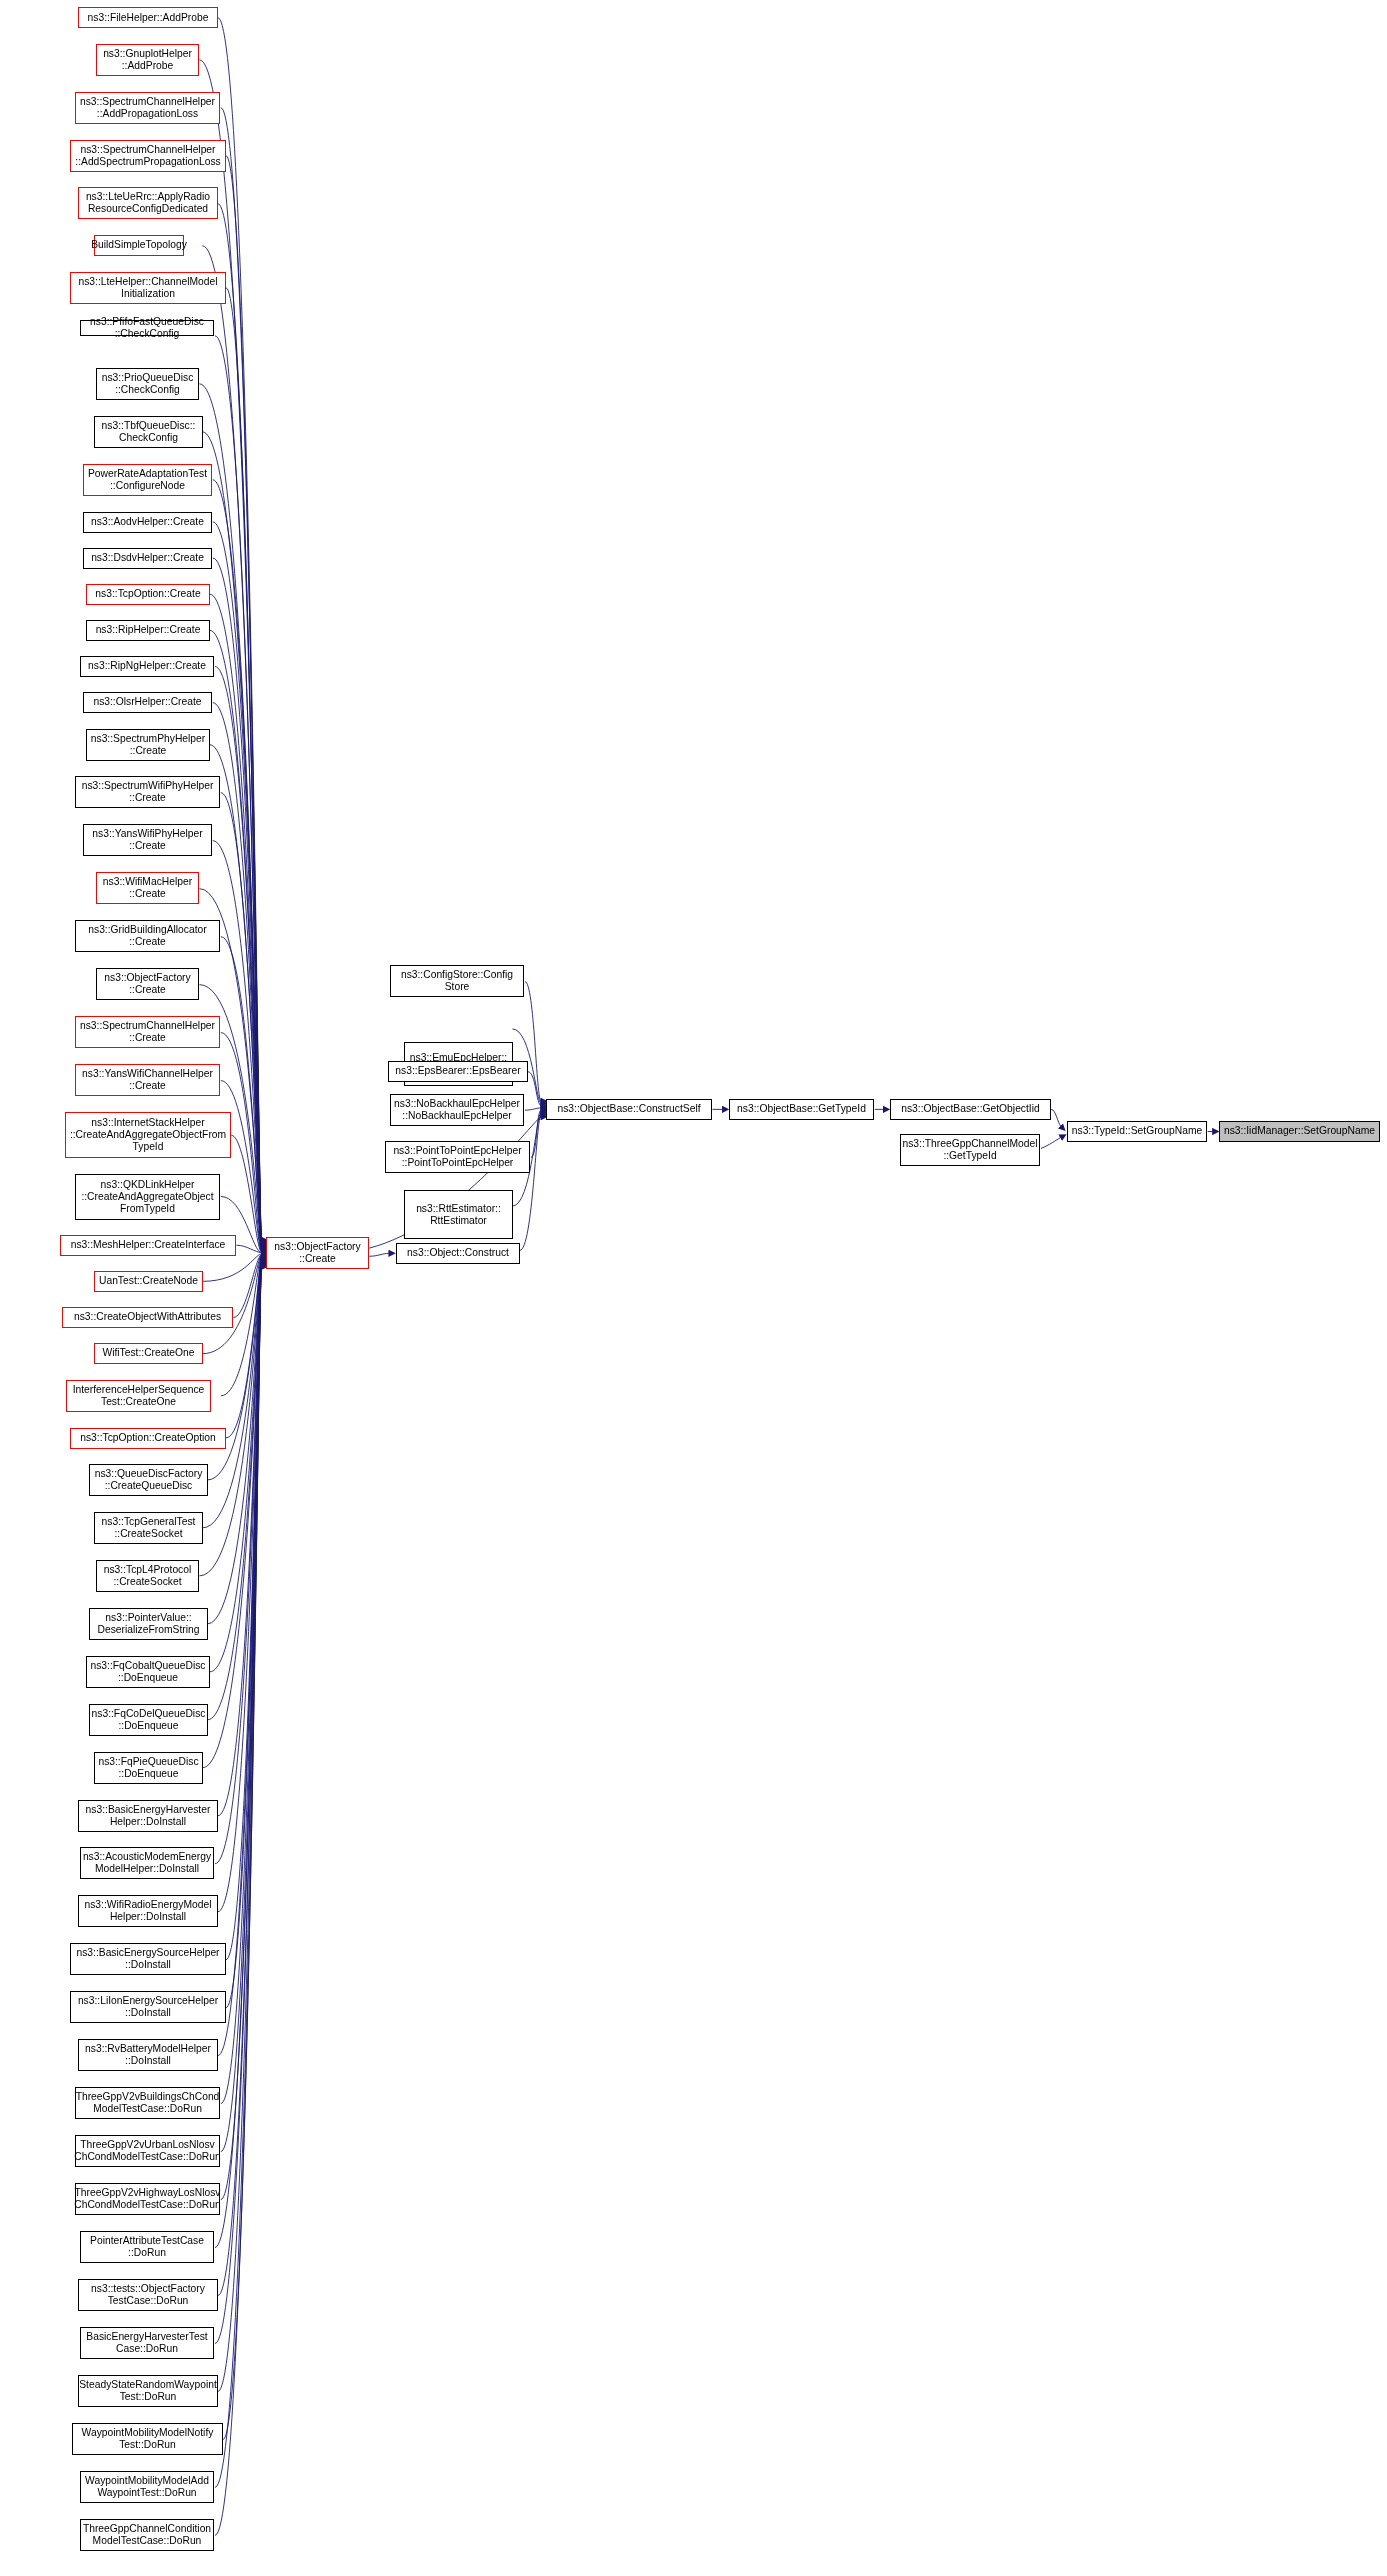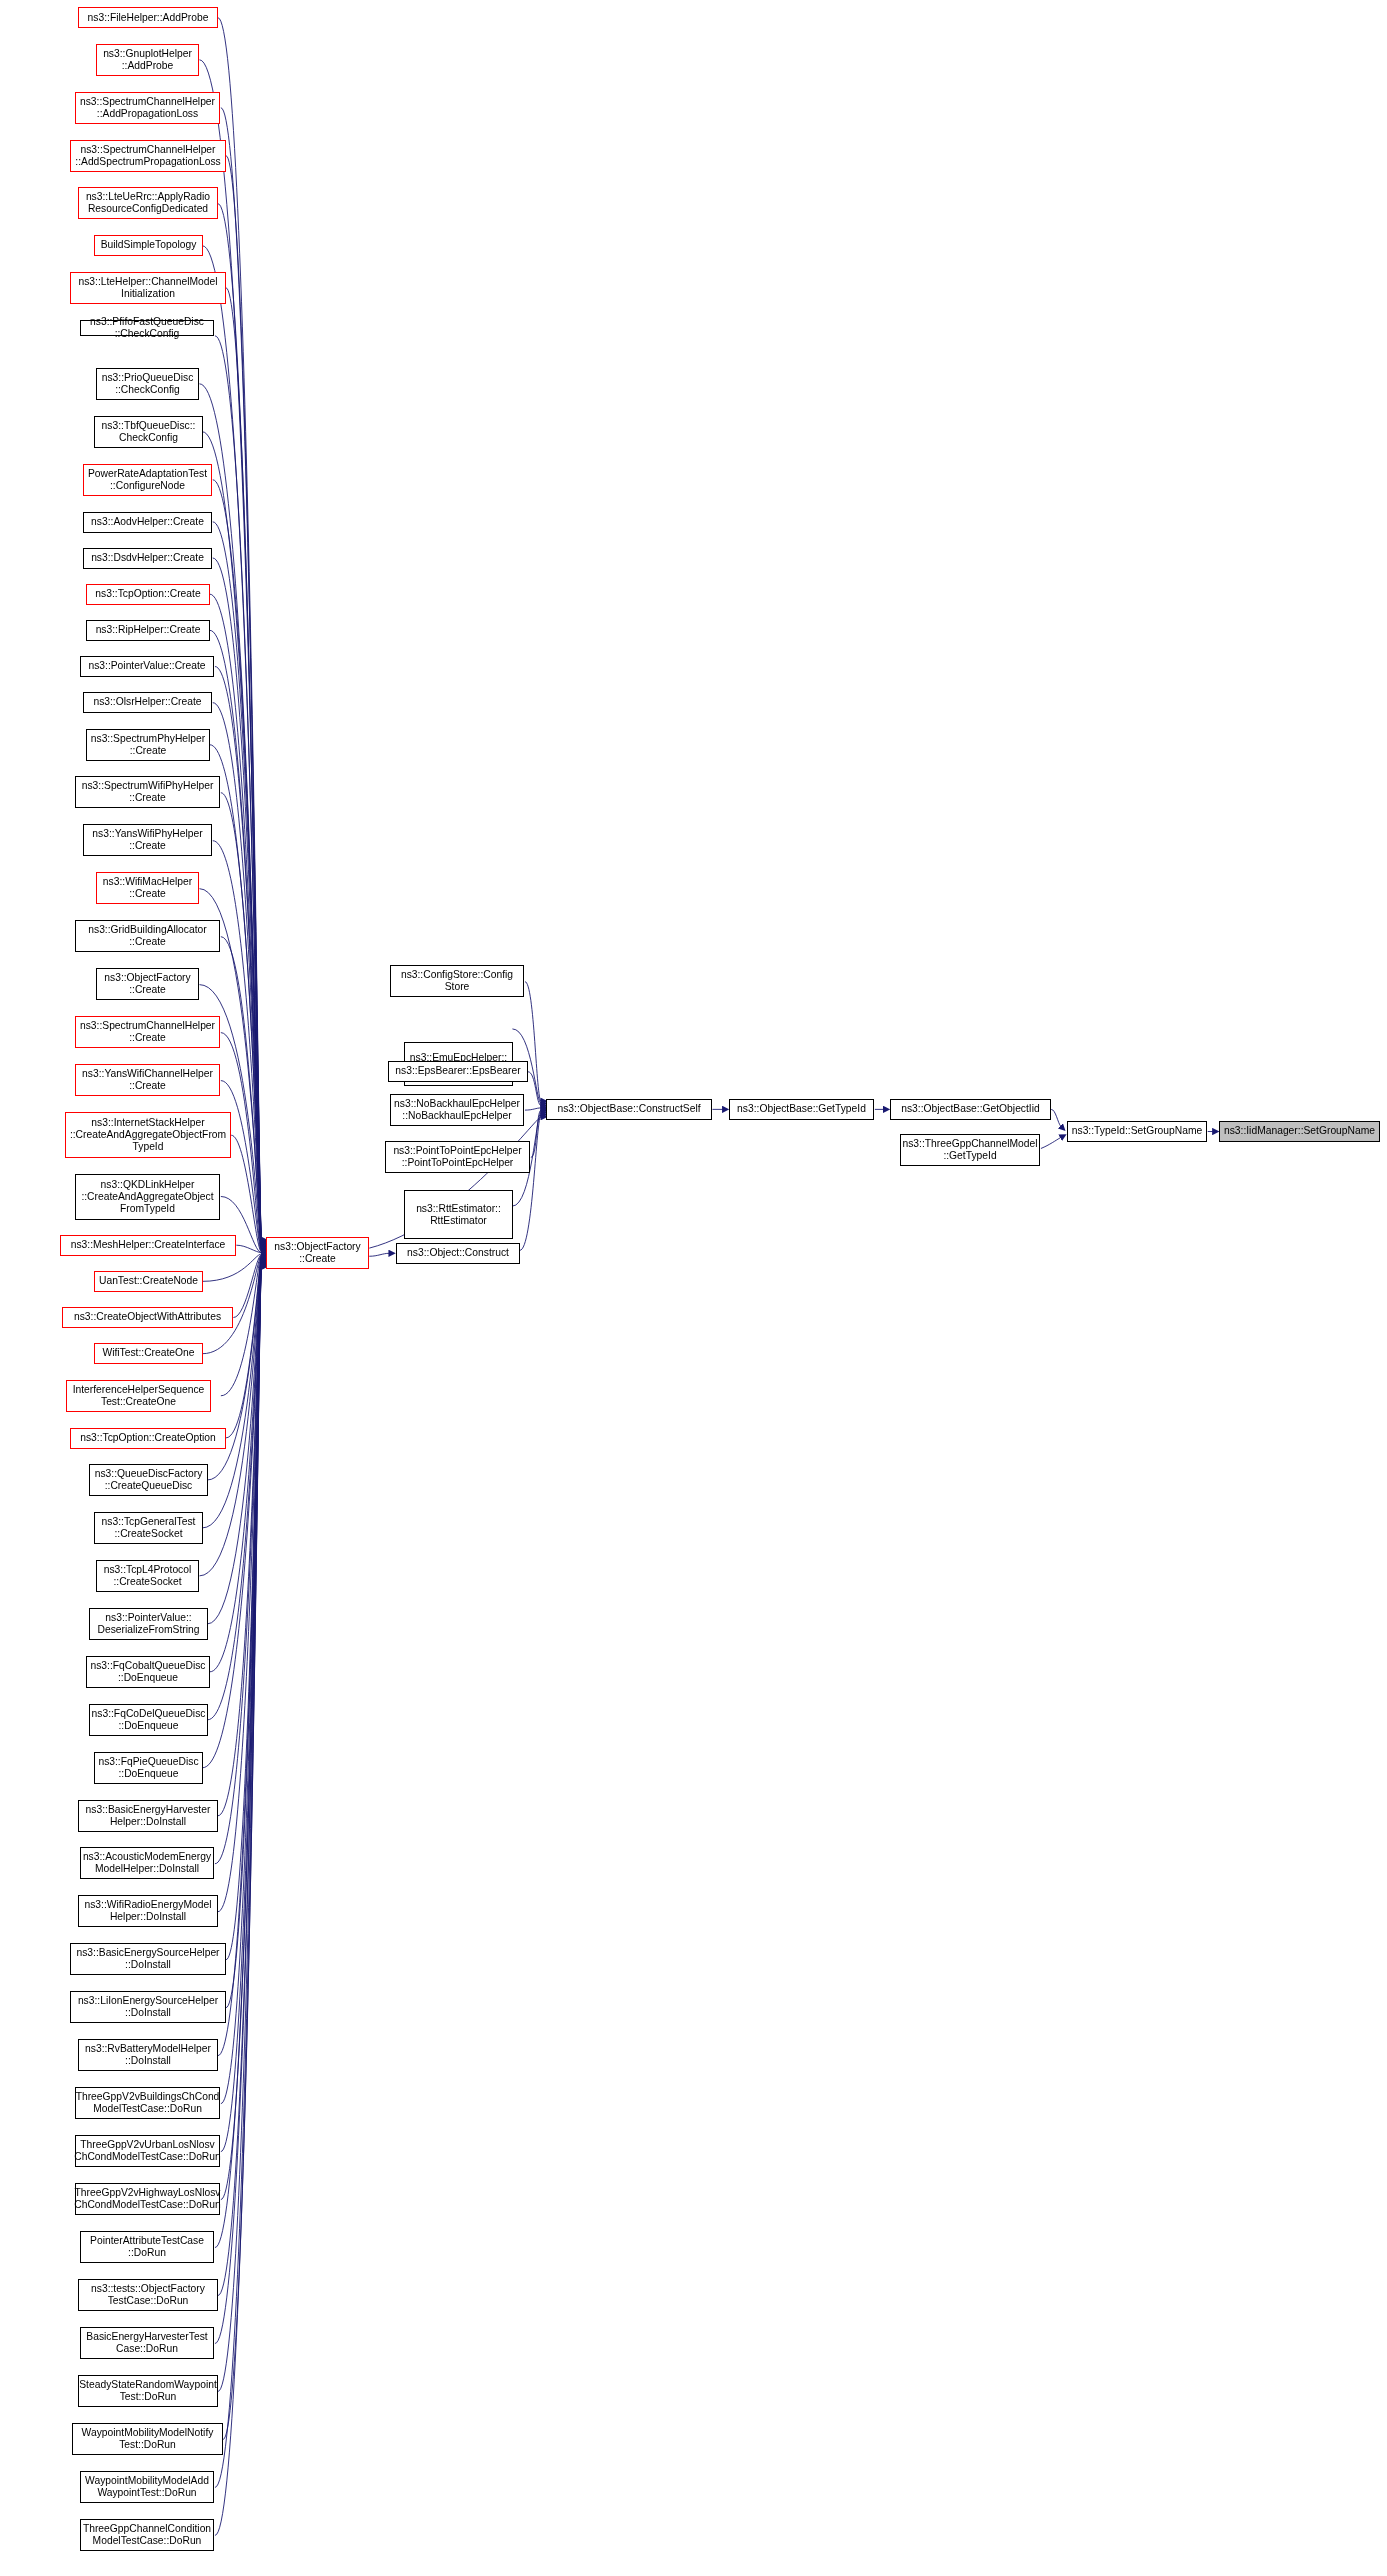--- a/index.html
+++ b/index.html
@@ -110,36 +110,36 @@
 
   <div class="node red" style="left:78px;top:7.4px;width:140px;height:20.7px">ns3::FileHelper::AddProbe</div>
   <div class="node red" style="left:96px;top:44px;width:103px;height:32px">ns3::GnuplotHelper
 ::AddProbe</div>
   <div class="node red" style="left:75px;top:92px;width:145px;height:32px">ns3::SpectrumChannelHelper
 ::AddPropagationLoss</div>
   <div class="node red" style="left:70px;top:140px;width:156px;height:32px">ns3::SpectrumChannelHelper
 ::AddSpectrumPropagationLoss</div>
   <div class="node red" style="left:78px;top:187px;width:140px;height:32px">ns3::LteUeRrc::ApplyRadio
 ResourceConfigDedicated</div>
-  <div class="node red" style="left:94px;top:235px;width:109px;height:20.7px">BuildSimpleTopology</div>
+  <div class="node red" style="left:94px;top:235px;width:90px;height:20.7px">BuildSimpleTopology</div>
   <div class="node red" style="left:70px;top:272px;width:156px;height:32px">ns3::LteHelper::ChannelModel
 Initialization</div>
   <div class="node" style="left:80px;top:320px;width:134px;height:16px">ns3::PfifoFastQueueDisc
 ::CheckConfig</div>
   <div class="node" style="left:96px;top:368px;width:103px;height:32px">ns3::PrioQueueDisc
 ::CheckConfig</div>
   <div class="node" style="left:94px;top:416px;width:109px;height:32px">ns3::TbfQueueDisc::
 CheckConfig</div>
   <div class="node red" style="left:83px;top:464px;width:129px;height:32px">PowerRateAdaptationTest
 ::ConfigureNode</div>
   <div class="node" style="left:83px;top:512px;width:129px;height:20.7px">ns3::AodvHelper::Create</div>
   <div class="node" style="left:83px;top:548px;width:129px;height:20.7px">ns3::DsdvHelper::Create</div>
   <div class="node red" style="left:86px;top:584px;width:124px;height:20.7px">ns3::TcpOption::Create</div>
   <div class="node" style="left:86px;top:620px;width:124px;height:20.7px">ns3::RipHelper::Create</div>
-  <div class="node" style="left:80px;top:656px;width:134px;height:20.7px">ns3::PointerValue::Create</div>
+  <div class="node" style="left:80px;top:656px;width:134px;height:20.7px">ns3::RipNgHelper::Create</div>
   <div class="node" style="left:83px;top:692px;width:129px;height:20.7px">ns3::OlsrHelper::Create</div>
   <div class="node" style="left:86px;top:729px;width:124px;height:32px">ns3::SpectrumPhyHelper
 ::Create</div>
   <div class="node" style="left:75px;top:776px;width:145px;height:32px">ns3::SpectrumWifiPhyHelper
 ::Create</div>
   <div class="node" style="left:83px;top:824px;width:129px;height:32px">ns3::YansWifiPhyHelper
 ::Create</div>
   <div class="node red" style="left:96px;top:872px;width:103px;height:32px">ns3::WifiMacHelper
 ::Create</div>
   <div class="node" style="left:75px;top:920px;width:145px;height:32px">ns3::GridBuildingAllocator

